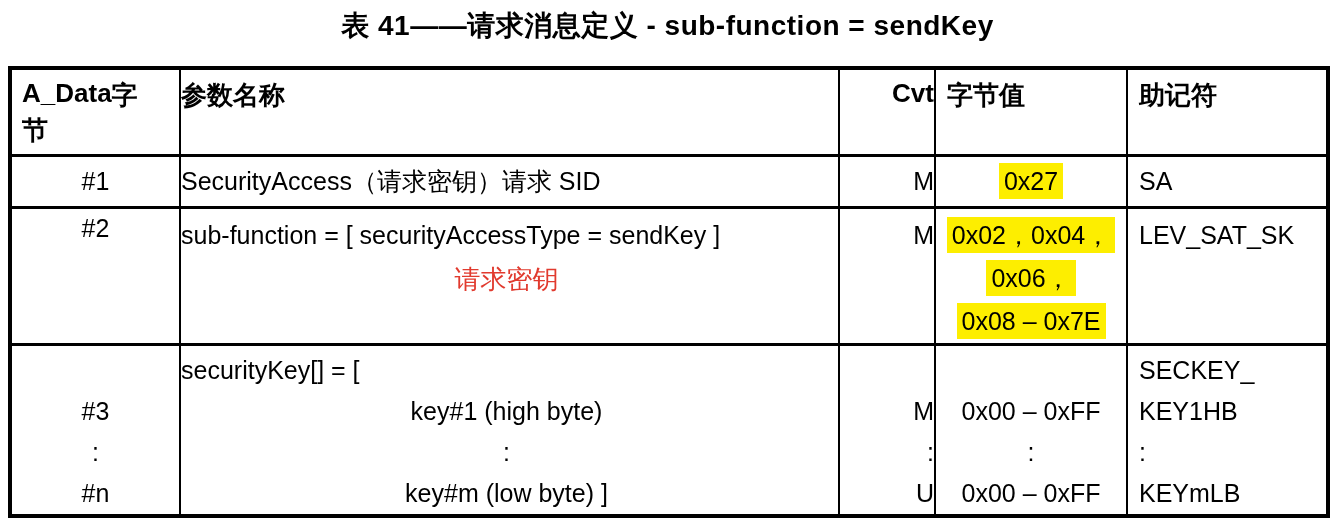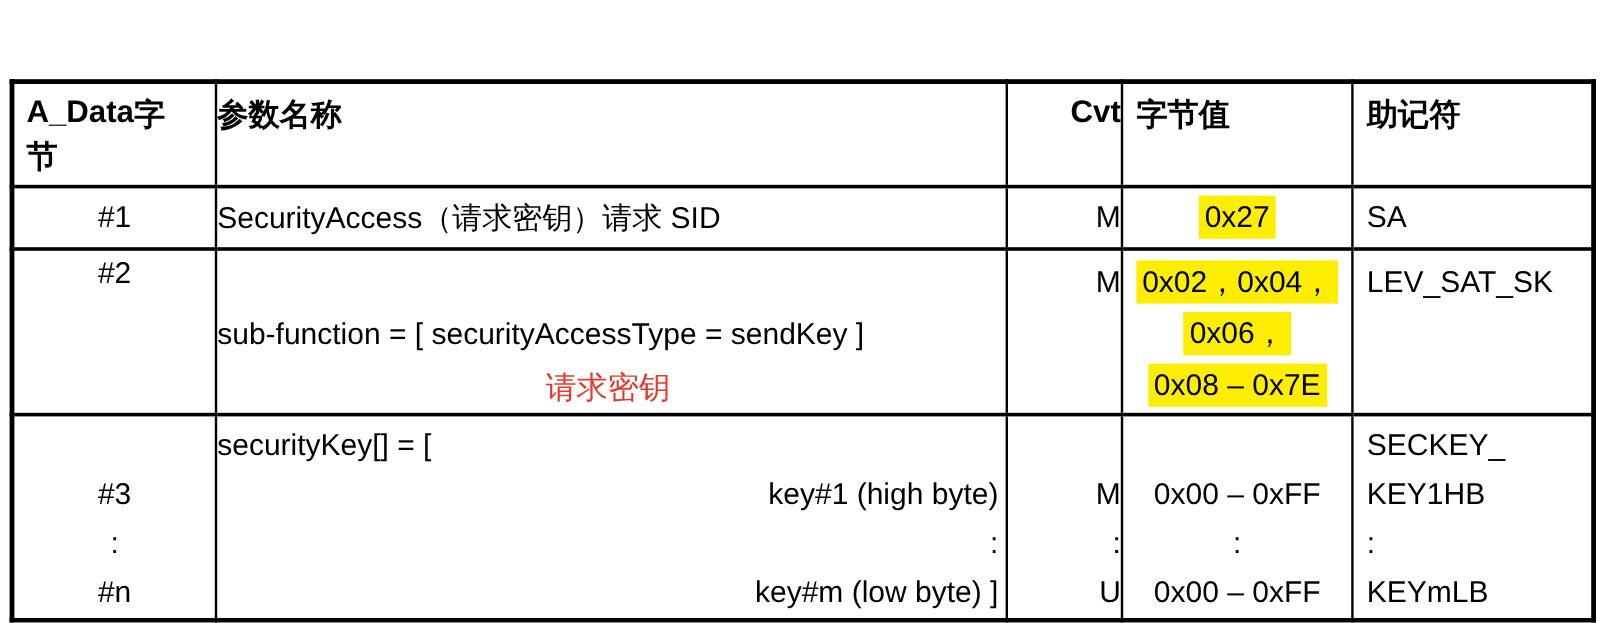--- a/index.html
+++ b/index.html
@@ -54,22 +54,22 @@
   .c-val { text-align: center; }
   .c-mn { padding-left: 11px; }
 
   .col1-line1 { display: flex; justify-content: flex-start; padding: 0 10px 0 10px; }
   .col1-line2 { padding-left: 10px; }
 
   tr.r2 .line { line-height: 43px; }
   tr.r3 .line { line-height: 41px; }
   .spacer1-r3 { padding-top: 41px; }
 
-  .param2 .line { line-height: 43px; margin-top: 44px; }
-  .param3 .line-center { text-align: right; line-height: 41px; }
+  .param2 .line { line-height: 43px; }
+  .param3 .line-center { text-align: center; line-height: 41px; }
   .param3 .line-left { line-height: 41px; }
 
   .hl {
     background: var(--highlight);
     padding: 1px 5px;
     display: inline-block;
     line-height: 34px;
   }
   .annot-serif {
     font-family: Liberation Serif, serif;
@@ -89,20 +89,21 @@
     letter-spacing: 4px;
     white-space: nowrap;
     z-index: 5;
   }
 </style>
 </head>
 <body>
 
 <div class="page">
 
+  <div class="caption">表 41——请求消息定义 - sub-function = sendKey</div>
 
   <table class="msgdef">
     <colgroup>
       <col style="width:170px">
       <col style="width:659px">
       <col style="width:96px">
       <col style="width:192px">
       <col style="width:201px">
     </colgroup>
 

